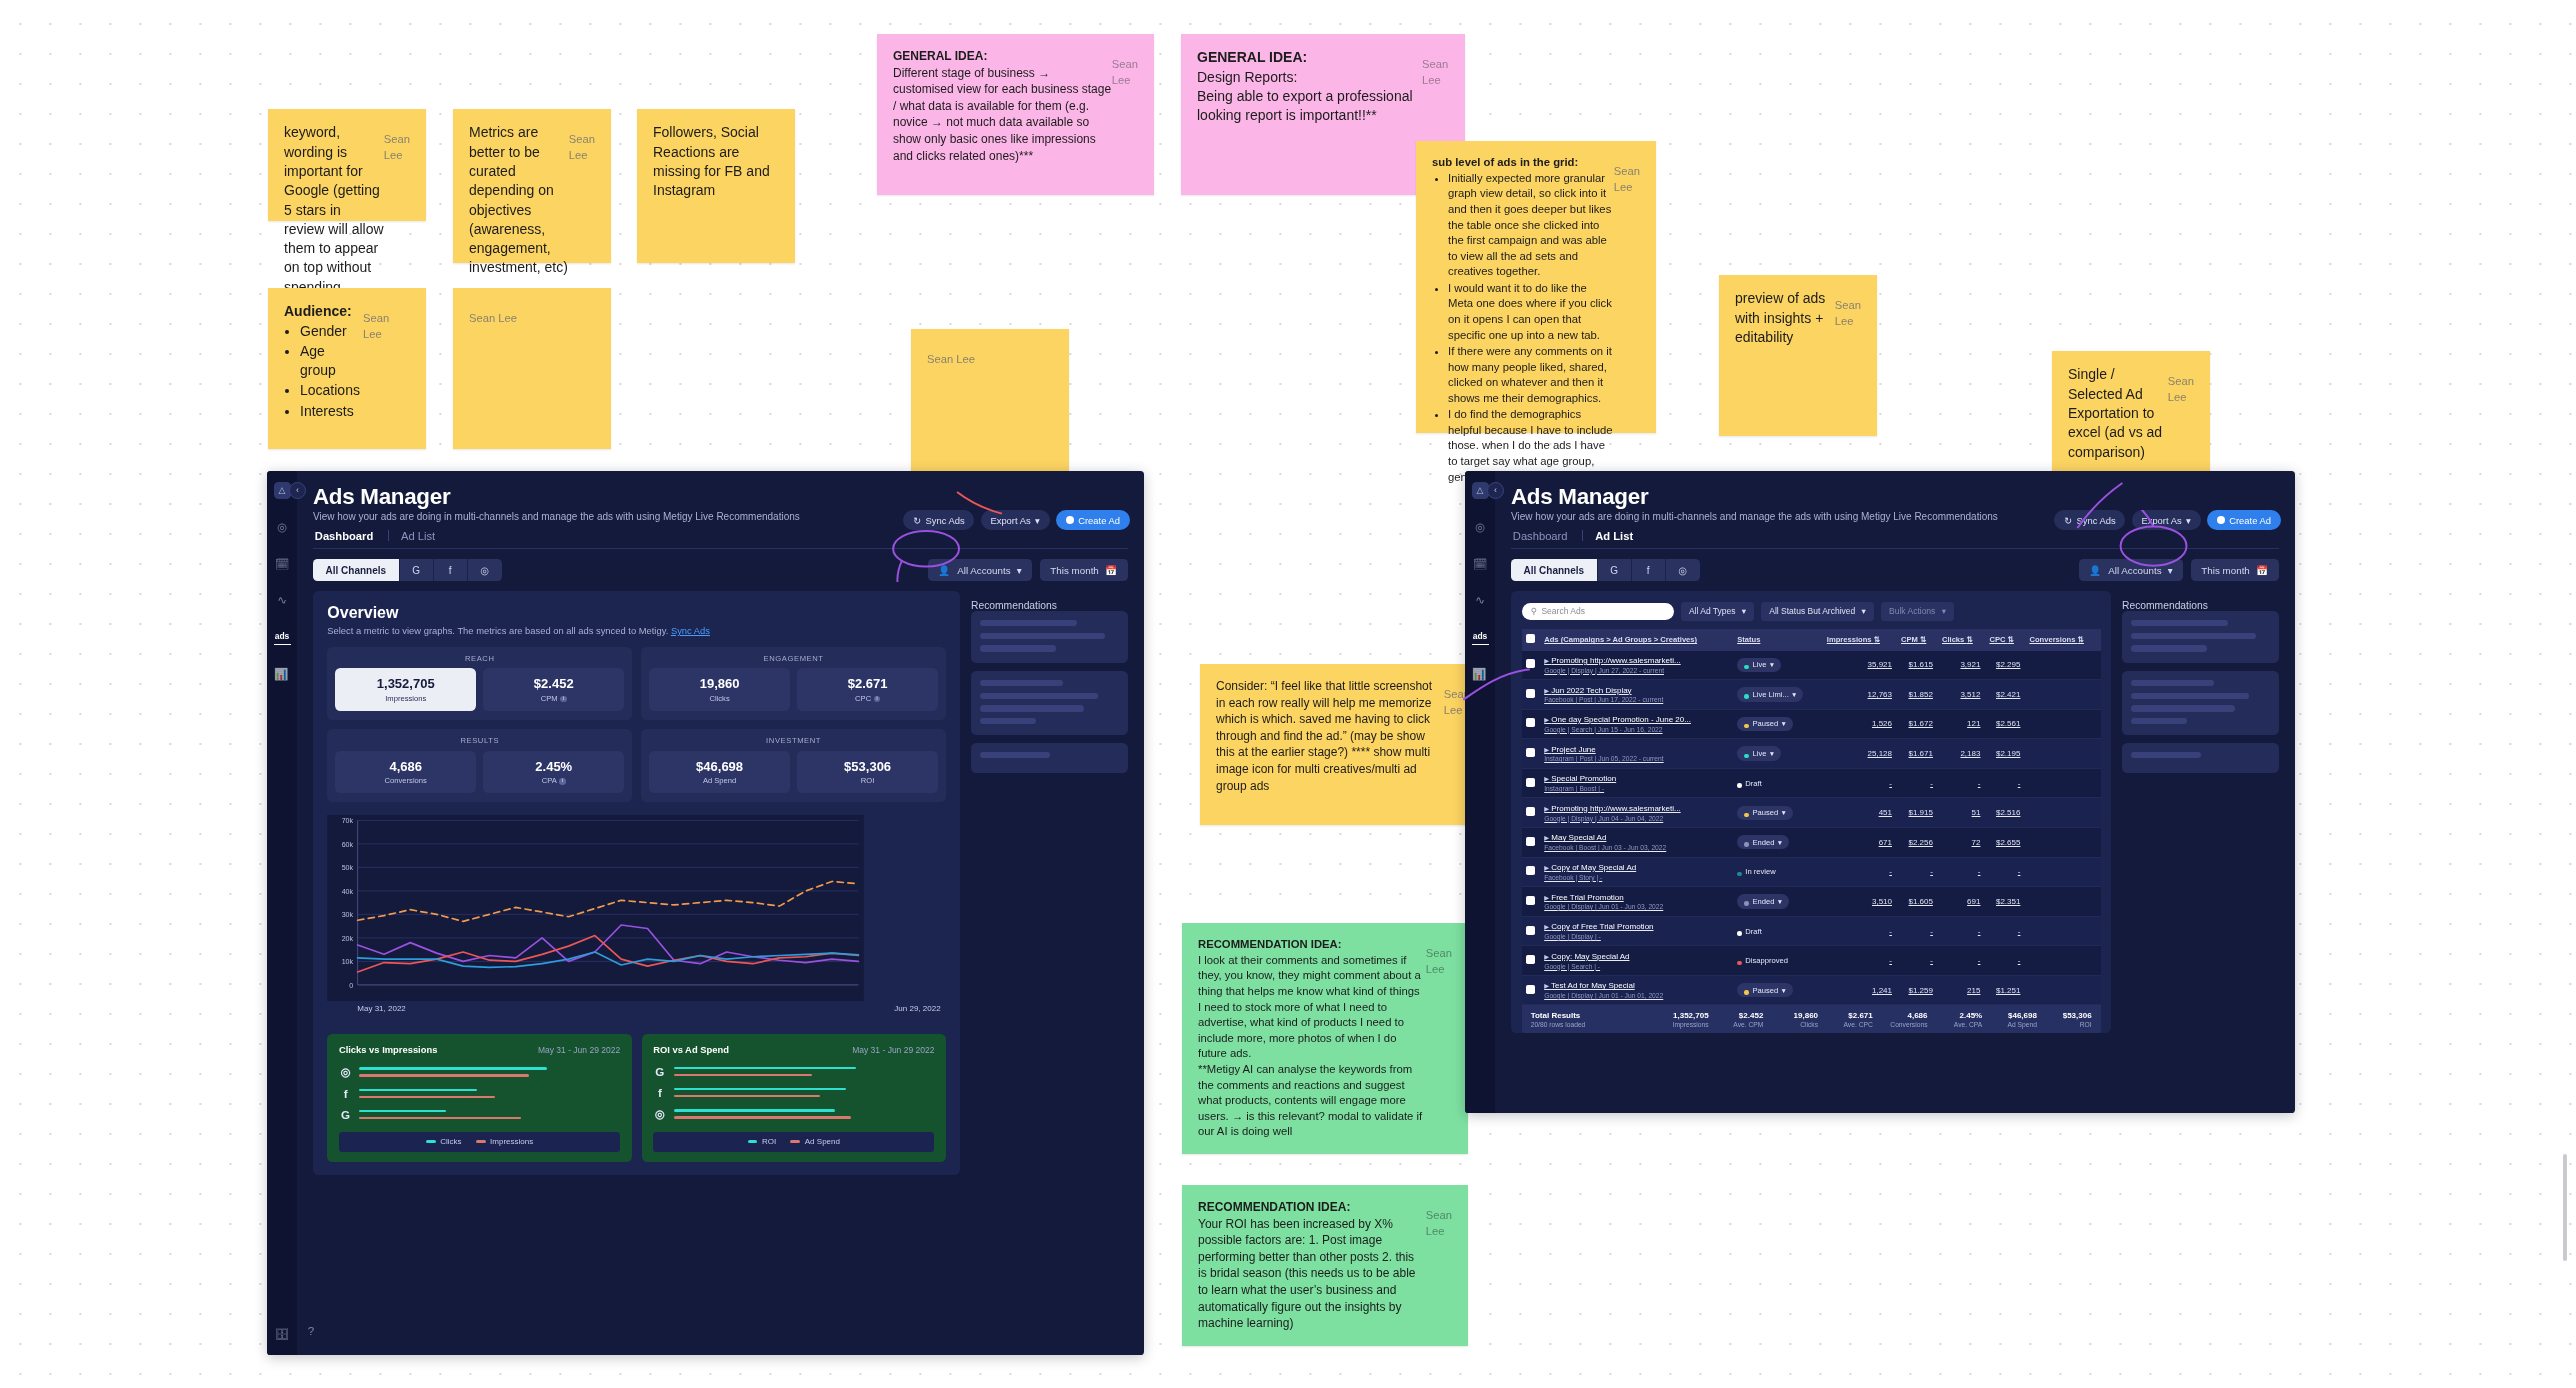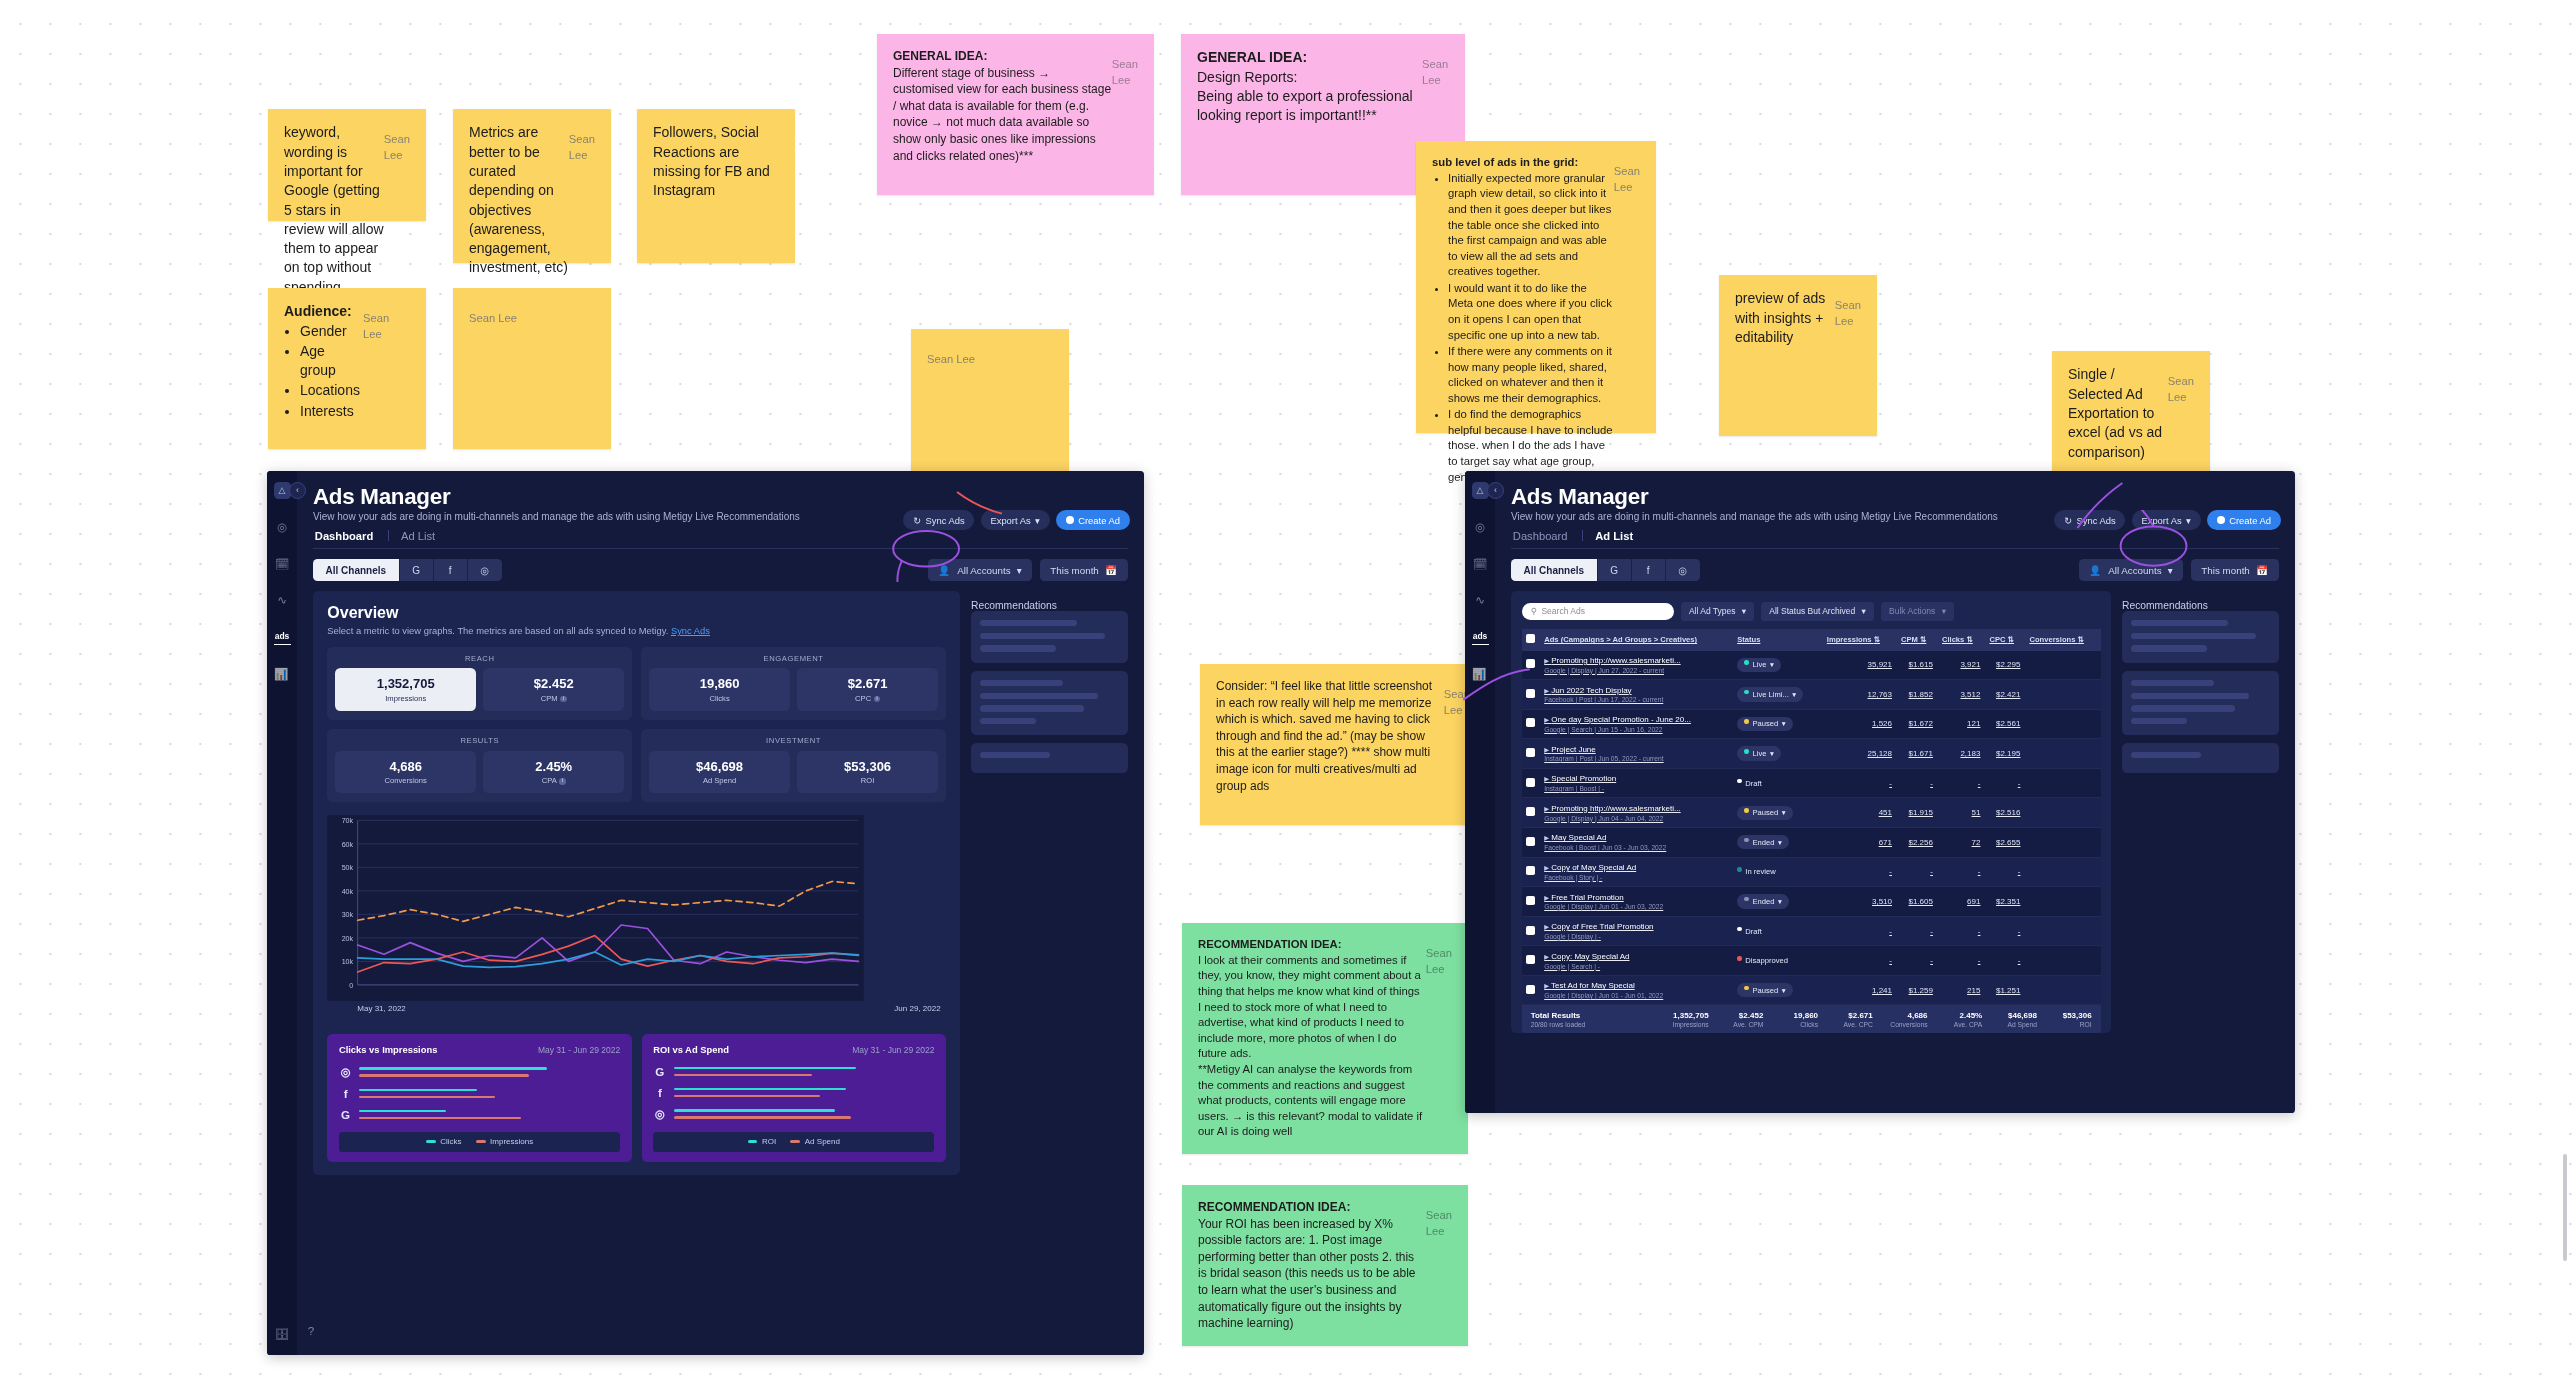--- a/index.html
+++ b/index.html
@@ -134,21 +134,21 @@
     display:inline-block; width:6.3px;height:6.3px;border-radius:50%;
     background:#5c6699; color:#fff; font-size:4.5px; line-height:6.3px; margin-left:2.7px;
     vertical-align: middle;
   }
 
   .chartbox { margin-top: 12.5px; position: relative; height: 208px; }
   .chartbox svg { display:block; }
   .xaxis { display:flex; justify-content:space-between; font-size:8px; color:#c7cde9; padding: 3.6px 5.4px 0 30px;}
 
   .dualrow { display:flex; gap:9.8px; margin-top: 10.7px; }
-  .dualcard { flex:1 1 0; background:#4c1d95; border-radius:5.4px; padding:10.7px 11.6px; }
+  .dualcard { flex:1 1 0; background:#14532d; border-radius:5.4px; padding:10.7px 11.6px; }
   .dual-head { display:flex; justify-content:space-between; align-items:center; }
   .dual-title { font-size:9.4px; font-weight:bold; color:#fff; }
   .dual-date { font-size:8.5px; color:#9aa2c8; }
   .barrows { margin-top: 9.8px; display:flex; flex-direction:column; gap:8px; }
   .barrow { display:flex; align-items:center; gap:7.2px; }
   .bricon { width:13.4px; font-size:11.6px; color:#e4e8f8; text-align:center; font-weight:bold;}
   .brbars { flex:1 1 auto; display:flex; flex-direction:column; gap:4.5px; }
   .bar { height:2.7px; border-radius:1.8px; }
   .bar.c1 { background:#2ee0d0; }
   .bar.c2 { background:#d9786f; }
@@ -164,21 +164,21 @@
   }
   .tbl td { padding:5.4px 4.5px; border-bottom:0.9px solid #222a55; color:#dfe3f4; white-space:nowrap; }
   .tbl tr:nth-child(odd) td { background:#151C44; }
   .tbl tr:nth-child(even) td { background:#1A2250; }
   .num { text-align:right; }
   .adname { font-size:8px; color:#fff; }
   .admeta { font-size:6.7px; color:#9199c2; margin-top:1.8px; }
   .cb { width:9px;height:9px;background:#fff;border-radius:1.8px;display:inline-block;}
   .caret { color:#c5cbe6; font-size:6.3px; }
   .statuschip {
-    display:inline-flex; align-items:flex-start; gap:3.6px; font-size:7.6px;
+    display:inline-flex; align-items:flex-end; gap:3.6px; font-size:7.6px;
     background:#2C3566; border-radius:8px; padding:2.7px 7.2px; color:#e4e8f8;
   }
   .statuschip.plain { background:transparent; padding:2.7px 0; }
   .sdot { width:4.5px;height:4.5px;border-radius:50%; }
   .searchrow { display:flex; gap:7.2px; align-items:center; margin-bottom:8px; }
   .searchbox {
     background:#fff; border-radius:10.7px; padding:3.6px 9px; font-size:8.5px;
     color:#8b8b96; width:152px; display:flex; align-items:center; gap:4.5px;
   }
   .selbox { background:#2A3263; border-radius:3.6px; font-size:8.5px; padding:4.5px 8px; color:#dde1f3; display:flex; gap:6.3px; align-items:center;}

